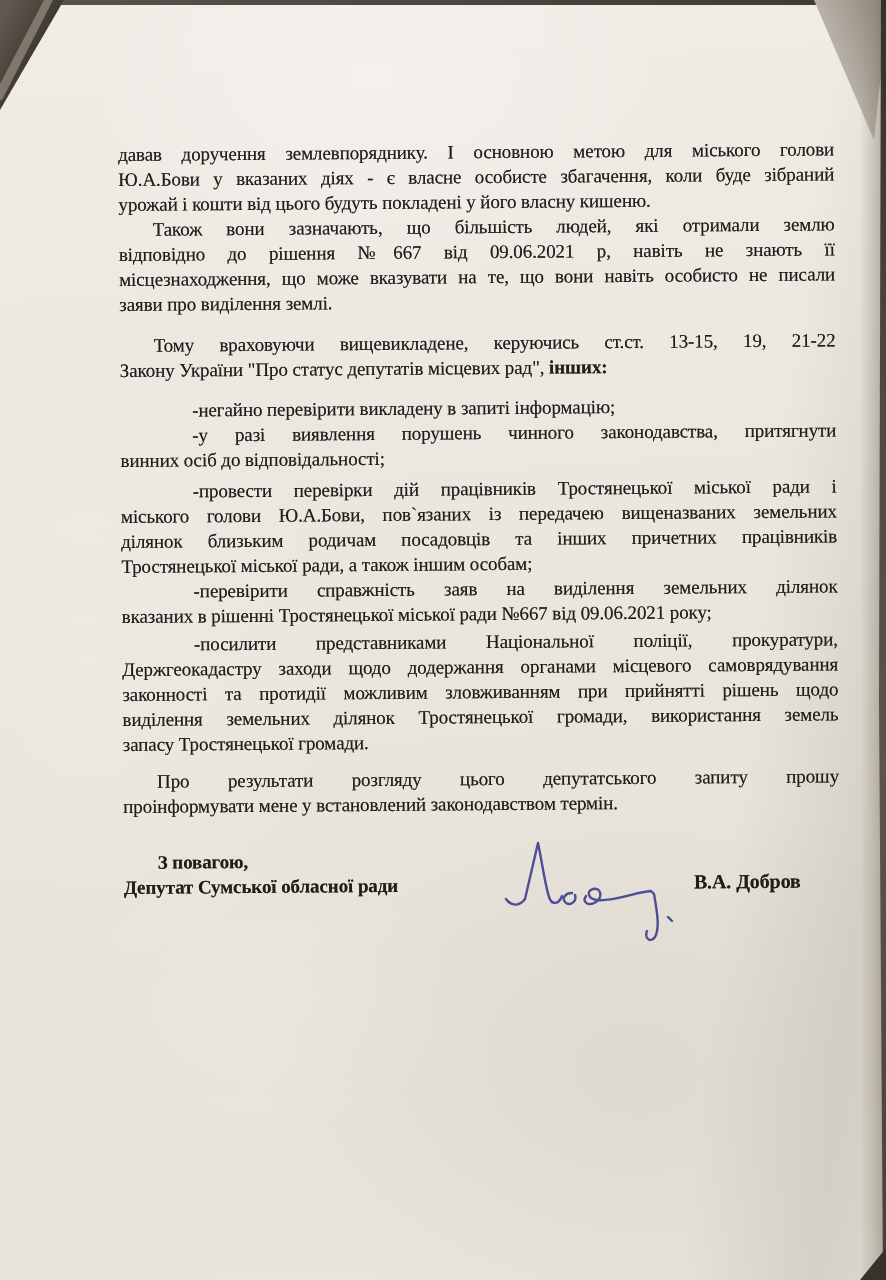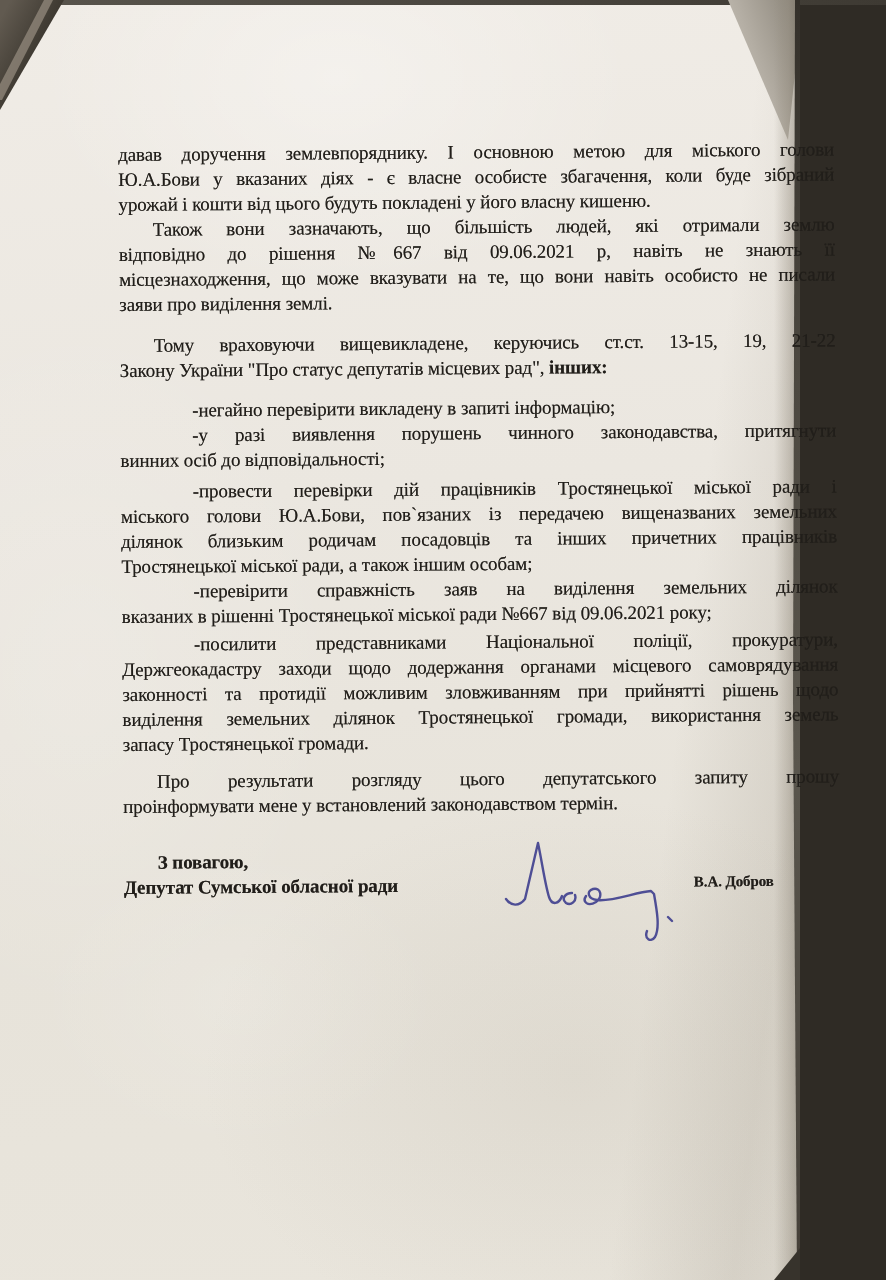--- a/index.html
+++ b/index.html
@@ -1,21 +1,21 @@
 <!DOCTYPE html>
 <html><head>
 <meta charset="utf-8">
 <style>
   html,body{margin:0;padding:0;}
   body{
     width:886px;height:1280px;overflow:hidden;position:relative;
     background:#2f2b25;
     font-family:"Liberation Serif","DejaVu Serif",serif;
   }
-  .photo{position:absolute;inset:0;width:800px;height:1280px;}
+  .photo{position:absolute;inset:0;width:886px;height:1280px;}
 
   
   .paper{
     position:absolute;left:0;top:4px;right:0;bottom:0;
     background:linear-gradient(176deg,#f0ece6 0%,#ebe7e0 38%,#e7e3da 72%,#e9e5dc 100%);
   }
   
   .shade{
     position:absolute;inset:0;pointer-events:none;
     background:
@@ -60,21 +60,21 @@
   .bullet .ln:first-child{text-indent:36px;}
   .dash{display:inline-block;min-width:30px;}
   .gap-p3{margin-top:16px;}
   .gap-b1{margin-top:15px;}
   .gap-b3{margin-top:6px;}
   .gap-b5{margin-top:3px;}
   .gap-close{margin-top:12px;}
   .sig{margin-top:31px;position:relative;height:80px;}
   .sig-sal{font-weight:bold;text-indent:34px;}
   .sig-title{font-weight:bold;}
-  .sig-name{position:absolute;left:570px;top:24px;font-weight:bold;font-size:15px;}
+  .sig-name{position:absolute;left:570px;top:24px;font-weight:bold;font-size:20px;}
 
   .sig-svg{position:absolute;left:0;top:0;overflow:visible;}
   b{font-weight:bold;}
 </style>
 </head>
 <body>
 
 <div class="photo">
 
   <div class="paper"></div>

